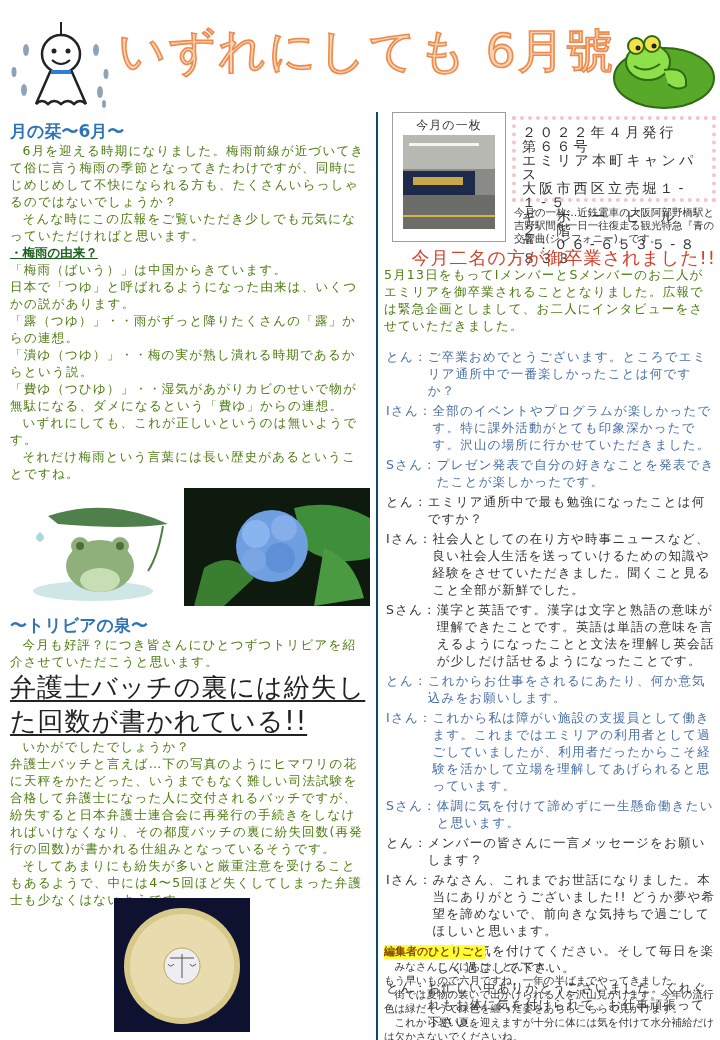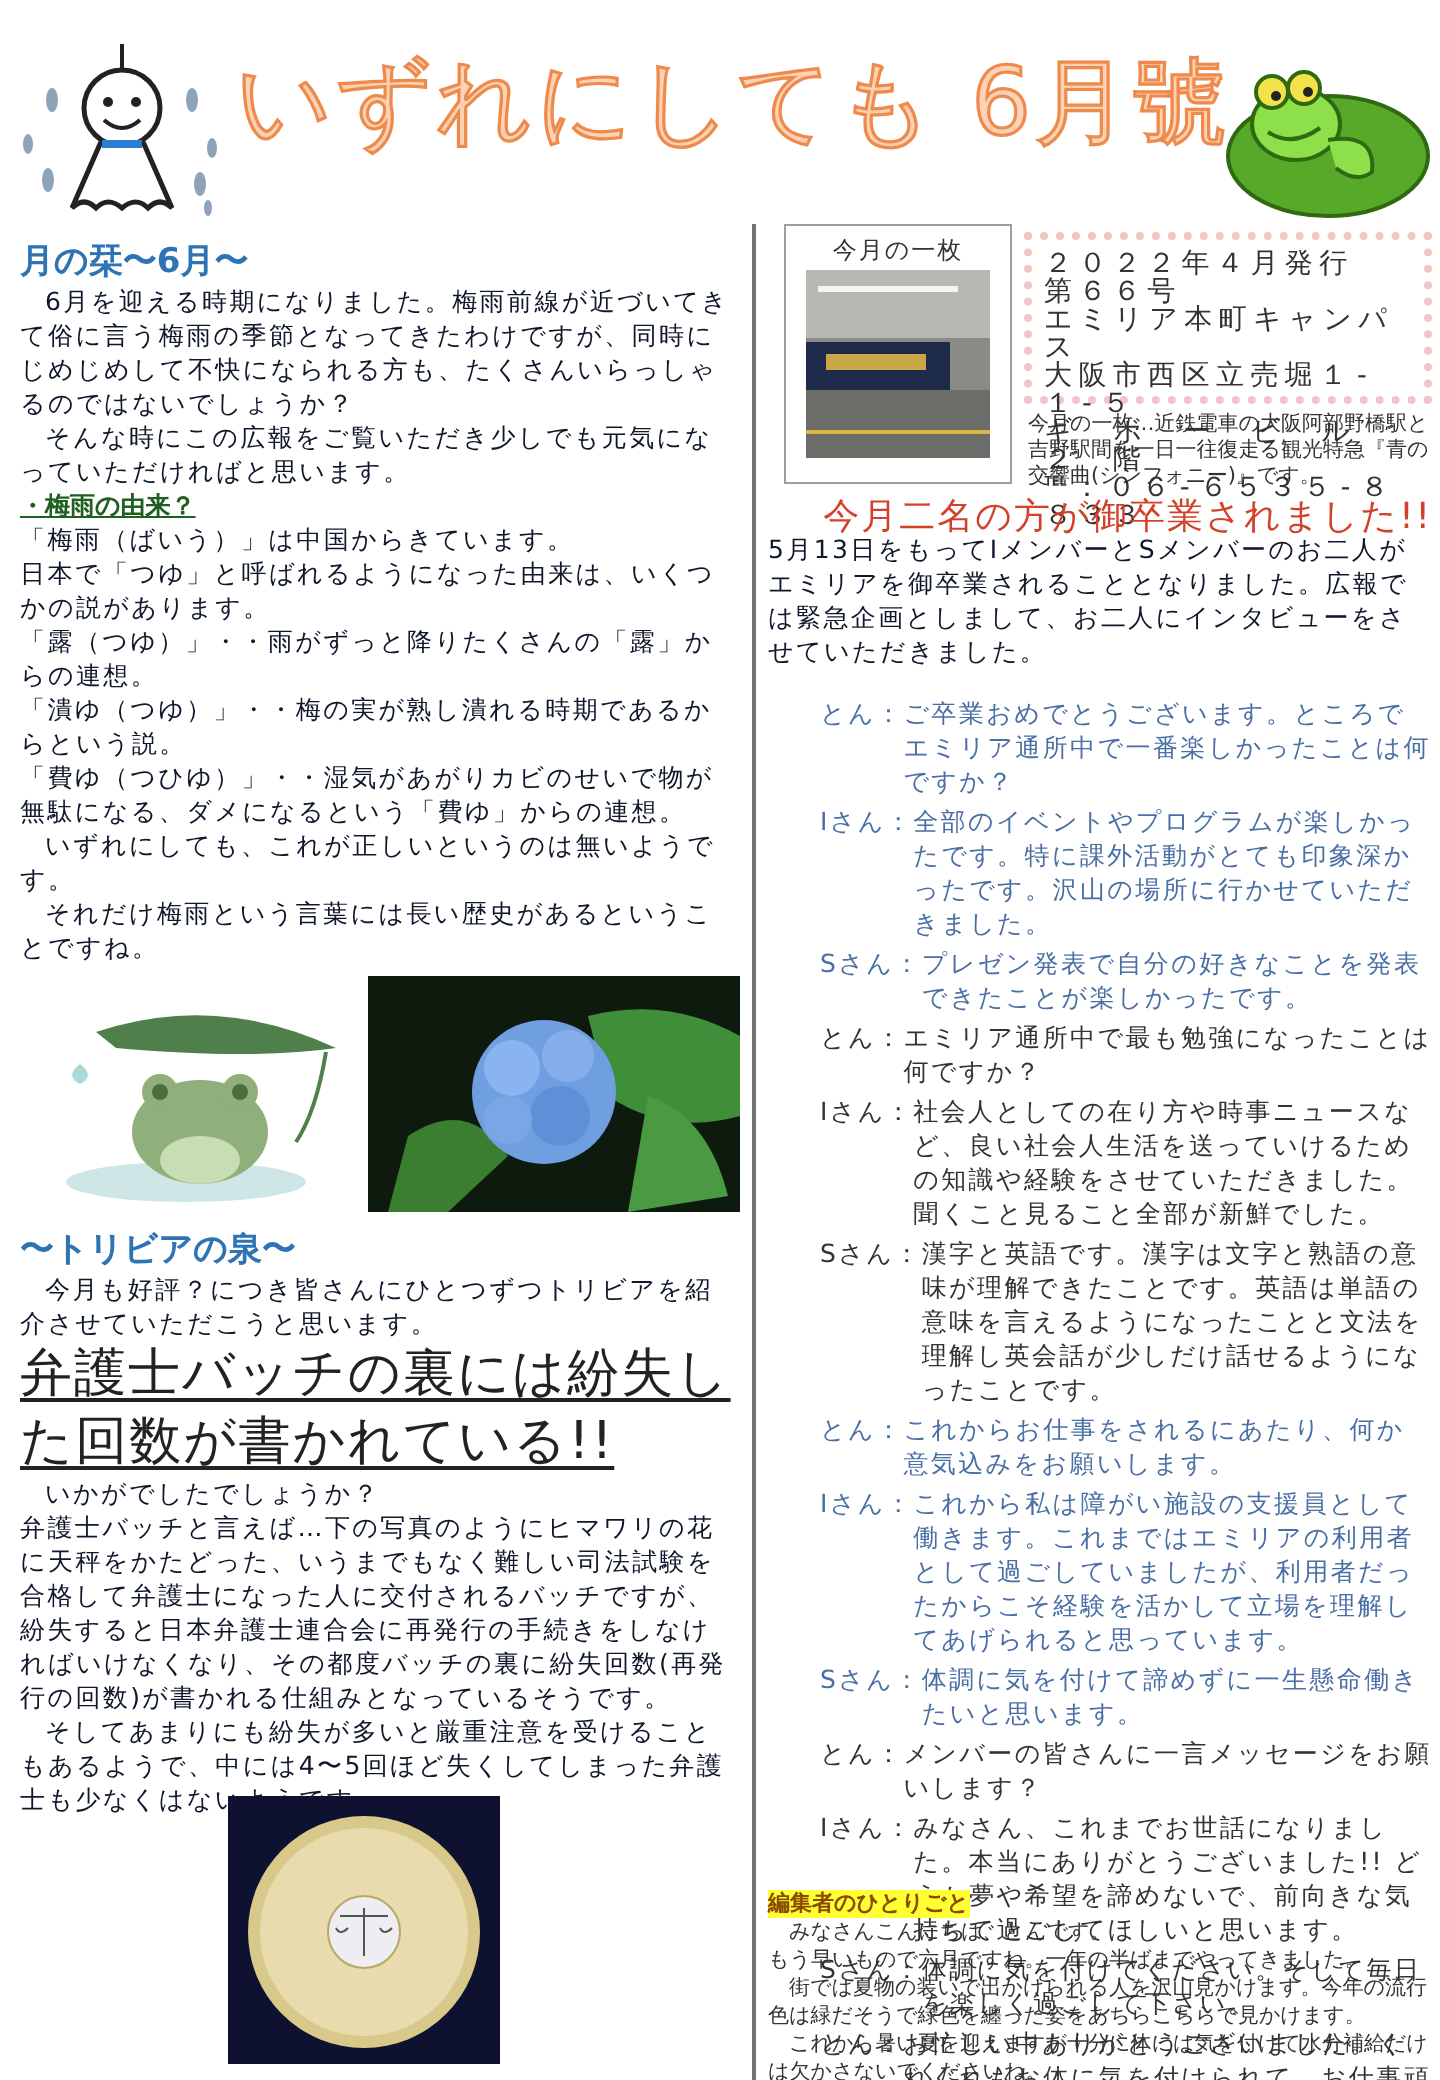--- a/index.html
+++ b/index.html
@@ -11,24 +11,24 @@
     position: absolute; left: 118px; top: 20px;
     font-size: 47px; font-weight: normal; letter-spacing: 2px;
     color: #fbd2b4;
     -webkit-text-stroke: 1.6px #ee8a4c;
     font-family: "DejaVu Sans", sans-serif;
   }
   .teru { position: absolute; left: 6px; top: 12px; width: 110px; height: 100px; }
   .frog-top { position: absolute; left: 608px; top: 26px; width: 108px; height: 86px; }
 
   .col-left { position: absolute; left: 10px; top: 120px; width: 356px; }
-  .col-right { position: absolute; left: 376px; top: 112px; width: 340px; height: 928px; border-left: 2px solid #737373; }
+  .col-right { position: absolute; left: 376px; top: 112px; width: 340px; height: 928px; border-left: 2px solid #0c4a6e; }
 
   .sec-title { color: #2e74b5; font-weight: bold; font-size: 17px; line-height: 22px; }
-  .p { font-size: 12.5px; line-height: 17px; letter-spacing: 1.2px; color: #0f172a; }
+  .p { font-size: 12.5px; line-height: 17px; letter-spacing: 1.2px; color: #4d7c0f; }
   .indent { text-indent: 1em; }
   .sub-title { font-size: 12.5px; font-weight: bold; color: #1f5f1f; text-decoration: underline; line-height: 17px; }
 
   .img-row { position: relative; height: 126px; margin-top: 6px; }
   .frog-rain { position: absolute; left: 8px; top: 8px; width: 150px; height: 110px; }
   .hydrangea { position: absolute; left: 174px; top: 0; width: 186px; height: 118px; background: #0d140d; overflow: hidden; }
 
   .big-title { font-size: 26px; line-height: 34px; color: #222; text-decoration: underline; text-underline-offset: 4px; letter-spacing: 1px; }
   .center { text-align: center; }
 
@@ -39,21 +39,21 @@
   .photo { position: absolute; left: 10px; top: 22px; width: 92px; height: 94px; background: #6a6a66; overflow: hidden; }
 
   .info-box { position: absolute; left: 134px; top: 4px; width: 204px; height: 86px; padding: 5px 6px; border: 4px dotted #f0c6c6; font-family: "DejaVu Sans Mono", monospace; font-size: 14px; line-height: 14px; letter-spacing: 3.2px; color: #333; }
   .caption { position: absolute; left: 136px; top: 94px; width: 204px; font-size: 10.5px; line-height: 13px; color: #333; }
 
   .grad-title { position: absolute; left: 8px; top: 134px; width: 330px; text-align: right; font-size: 18px; color: #d2412a; letter-spacing: 1px; }
   .intro { position: absolute; left: 6px; top: 154px; width: 330px; }
 
   .dialog { position: absolute; left: 8px; top: 236px; width: 330px; }
   .d-line { display: flex; font-size: 12.5px; line-height: 17px; letter-spacing: 1.2px; margin-bottom: 3px; }
-  .d-line .spk { flex: 0 0 auto; white-space: nowrap; margin-left: 24px; }
+  .d-line .spk { flex: 0 0 auto; white-space: nowrap; }
   .d-line .txt { flex: 1; }
   .blue { color: #4a6fa5; }
   .dark { color: #333; }
 
   .editor { position: absolute; left: 6px; top: 828px; width: 334px; }
   .ed-title { display: inline-block; background: #ffff33; color: #8a4b00; font-weight: bold; font-size: 11px; line-height: 14px; }
   .ed-p { font-size: 10.5px; line-height: 14px; color: #333; }
 </style>
 </head>
 <body>

